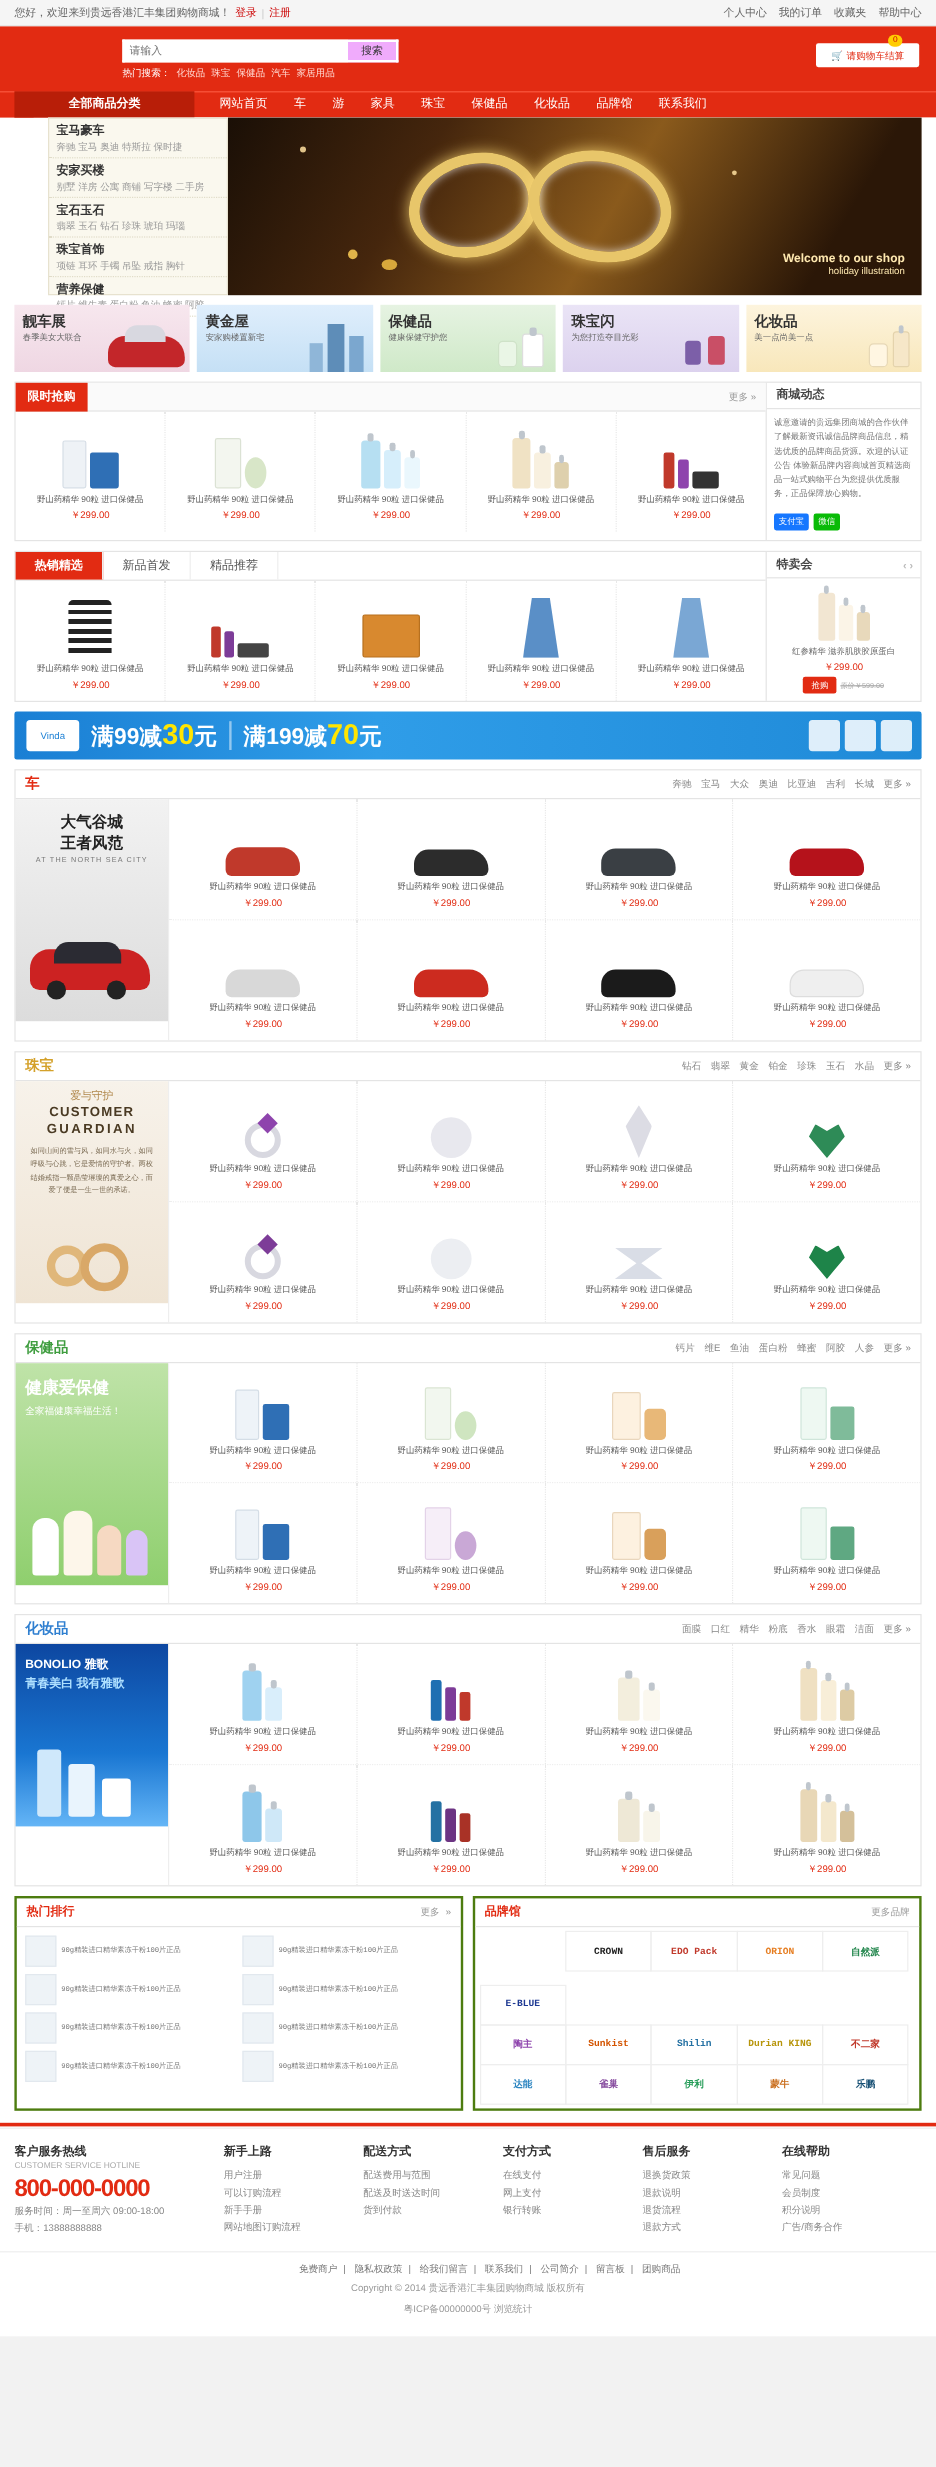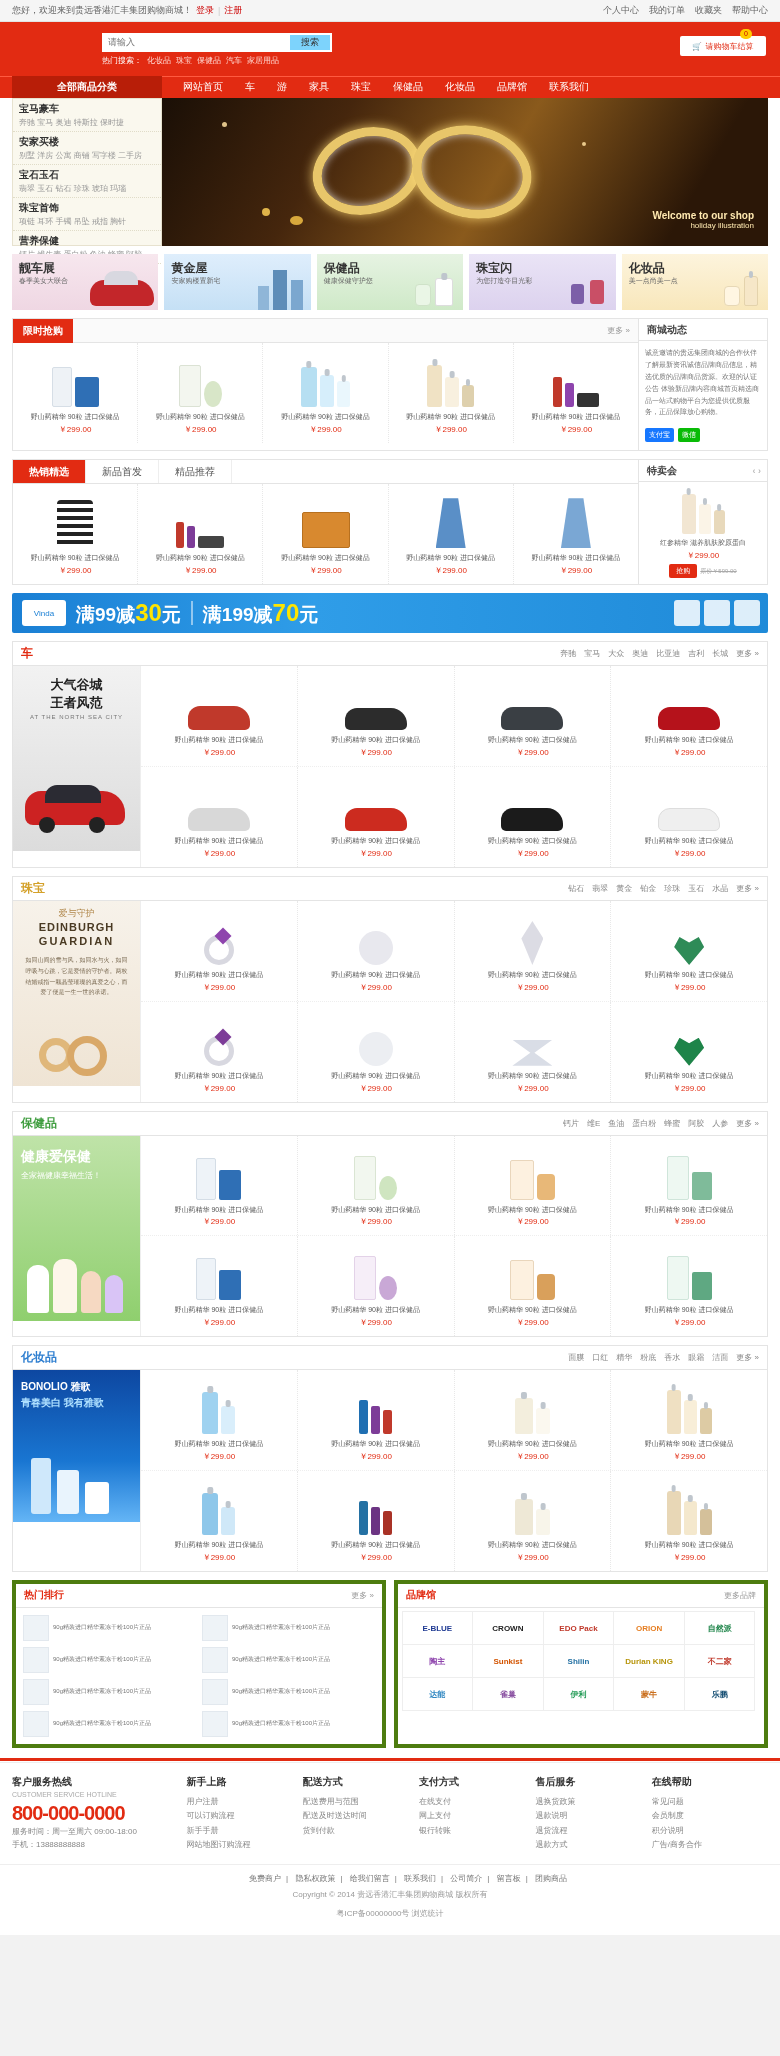--- a/index.html
+++ b/index.html
@@ -46,21 +46,21 @@
   }
   .logo .l1 { font-size: 17px; font-weight: bold; letter-spacing: 1px; }
   .logo .l2 { font-size: 13px; font-weight: bold; letter-spacing: 4px; }
   .searchwrap { margin-left: 90px; width: 230px; }
   .searchbox { display: flex; height: 19px; }
   .searchbox input {
     flex: 1; border: 2px solid #fff; border-right: none;
     height: 19px; font-size: 9px; padding: 0 4px; outline: none; color: #999;
   }
   .searchbox button {
-    width: 42px; background: #7dd3fc; border: 2px solid #fff; border-left: none;
+    width: 42px; background: #f0abfc; border: 2px solid #fff; border-left: none;
     font-size: 9px; color: #333; cursor: pointer;
   }
   .hotwords { margin-top: 3px; font-size: 8px; color: #ffd9d2; display: flex; gap: 5px; }
   .hotwords span.lbl { color: #fff; }
   .cart {
     position: absolute; right: 14px; top: 14px;
     background: #fff; border-radius: 2px; width: 86px; height: 20px;
     display: flex; align-items: center; justify-content: center;
     font-size: 8px; color: #e22b12; gap: 3px;
   }
@@ -76,21 +76,21 @@
     padding: 0 12px; border-top: 1px solid #ff5a40;
   }
   .nav .allcat {
     width: 150px; background: #b81e08; color: #fff; height: 22px;
     line-height: 22px; text-align: center; font-size: 10px; font-weight: bold;
   }
   .nav ul { list-style: none; display: flex; margin: 0; padding: 0 0 0 10px; }
   .nav li { color: #fff; font-size: 10px; padding: 0 11px; line-height: 22px; cursor: pointer; }
 
   
-  .hero { display: flex; height: 148px; padding: 0 12px; background: #fff; }
+  .hero { display: flex; height: 148px; padding: 0 12px; background: #fff; margin-left: 28px; }
   .catmenu { width: 150px; background: #faf8ee; border: 1px solid #e7e2cf; }
   .catmenu .ci { padding: 3px 6px; border-bottom: 1px dotted #e0dcc8; }
   .catmenu .ci .t { font-size: 10px; font-weight: bold; color: #333; }
   .catmenu .ci .s { font-size: 8px; color: #999; margin-top: 1px; }
   .banner {
     flex: 1; position: relative; overflow: hidden;
     background: linear-gradient(120deg,#1a0f06 0%, #45260d 28%, #8a5a1c 55%, #2b1707 85%);
   }
   .banner .spark { position: absolute; border-radius: 50%; background: rgba(255,225,160,.85); }
   .ring {
@@ -186,21 +186,21 @@
   .cleft { width: 128px; border-right: 1px solid #eee; }
   .cgrid { flex: 1; }
 
   .ad-car { height: 185px; background: linear-gradient(#f2f2f2,#dcdcdc); position: relative; overflow: hidden; }
   .ad-jewel { height: 185px; background: linear-gradient(#f7f2ea,#efe4d4); position: relative; }
   .ad-health { height: 185px; background: linear-gradient(#bfe3a8,#8fcf6e); position: relative; }
   .ad-cos { height: 152px; background: linear-gradient(#0d47a1,#1976d2 60%,#64b5f6); position: relative; }
 
   
   .dual { display: flex; gap: 8px; margin: 8px 12px 0; }
-  .dual > div { flex: 1; border: 4px solid #4d7c0f; }
+  .dual > div { flex: 1; border: 2px solid #4d7c0f; font-family: Liberation Mono, monospace; }
   .dhd { height: 24px; display: flex; align-items: center; border-bottom: 1px solid #e4e4e4;
     font-size: 10px; font-weight: bold; color: #e22b12; padding: 0 8px; }
   .dhd .m { margin-left: auto; font-size: 8px; color: #999; font-weight: normal; }
   .hotlist { display: flex; flex-wrap: wrap; padding: 4px; }
   .hotitem { width: 50%; display: flex; align-items: center; gap: 4px; padding: 3px; }
   .hotitem .ti { width: 26px; height: 26px; background: #eef3f7; border: 1px solid #e2e8ee; }
   .hotitem .tx { font-size: 6px; color: #777; line-height: 1.5; }
   .brands { display: flex; flex-wrap: wrap; padding: 4px; }
   .brandcell { width: 20%; height: 34px; display: flex; align-items: center; justify-content: center;
     border: 1px solid #eee; margin: -0.5px; font-size: 8px; font-weight: bold; }
@@ -601,21 +601,21 @@
         <span>珍珠</span>
         <span>玉石</span>
         <span>水晶</span>
         <span>更多 »</span>
       </span>
     </div>
     <div class="cbody">
       <div class="cleft">
         <div class="ad-jewel">
           <div style="position:absolute;top:6px;left:0;right:0;text-align:center;font-size:9px;color:#b0874a;">爱与守护</div>
-          <div style="position:absolute;top:20px;left:0;right:0;text-align:center;font-size:11px;font-weight:bold;color:#4a3a23;letter-spacing:1px;">EDINBURGH</div>
+          <div style="position:absolute;top:20px;left:0;right:0;text-align:center;font-size:11px;font-weight:bold;color:#4a3a23;letter-spacing:1px;">CUSTOMER</div>
           <div style="position:absolute;top:34px;left:0;right:0;text-align:center;font-size:11px;font-weight:bold;color:#4a3a23;letter-spacing:2px;">GUARDIAN</div>
           <div style="position:absolute;top:54px;left:10px;right:10px;font-size:6px;color:#7a6a52;line-height:1.8;text-align:center;">如同山间的雪与风，如同水与火，如同呼吸与心跳，它是爱情的守护者。两枚结婚戒指一颗晶莹璀璨的真爱之心，而爱了便是一生一世的承诺。</div>
           <div style="position:absolute;bottom:14px;left:26px;width:34px;height:34px;border-radius:50%;border:7px solid #e0b77a;"></div>
           <div style="position:absolute;bottom:10px;left:54px;width:40px;height:40px;border-radius:50%;border:7px solid #d9a868;"></div>
         </div>
       </div>
       <div class="cgrid">
         <div class="prow" style="border-bottom:1px dotted #eee;">
           <div class="pcell">
             <div class="pimg">
@@ -923,21 +923,21 @@
             <div class="tx">90g精装进口精华素冻干粉100片正品</div>
           </div>
       </div>
     </div>
     <div>
       <div class="dhd">
         <span>品牌馆</span>
         <span class="m">更多品牌</span>
       </div>
       <div class="brands">
-        <div class="brandcell" style="color:#1f3a93;">E-BLUE</div>
+        <div class="brandcell" style="color:#1f3a93;margin-top:44px;">E-BLUE</div>
         <div class="brandcell" style="color:#222;">CROWN</div>
         <div class="brandcell" style="color:#c0392b;">EDO Pack</div>
         <div class="brandcell" style="color:#e67e22;">ORION</div>
         <div class="brandcell" style="color:#1e8449;">自然派</div>
         <div class="brandcell" style="color:#8e44ad;">陶主</div>
         <div class="brandcell" style="color:#d35400;">Sunkist</div>
         <div class="brandcell" style="color:#2471a3;text-align:center;">Shilin</div>
         <div class="brandcell" style="color:#b7950b;">Durian KING</div>
         <div class="brandcell" style="color:#c0392b;">不二家</div>
         <div class="brandcell" style="color:#2e86c1;">达能</div>

